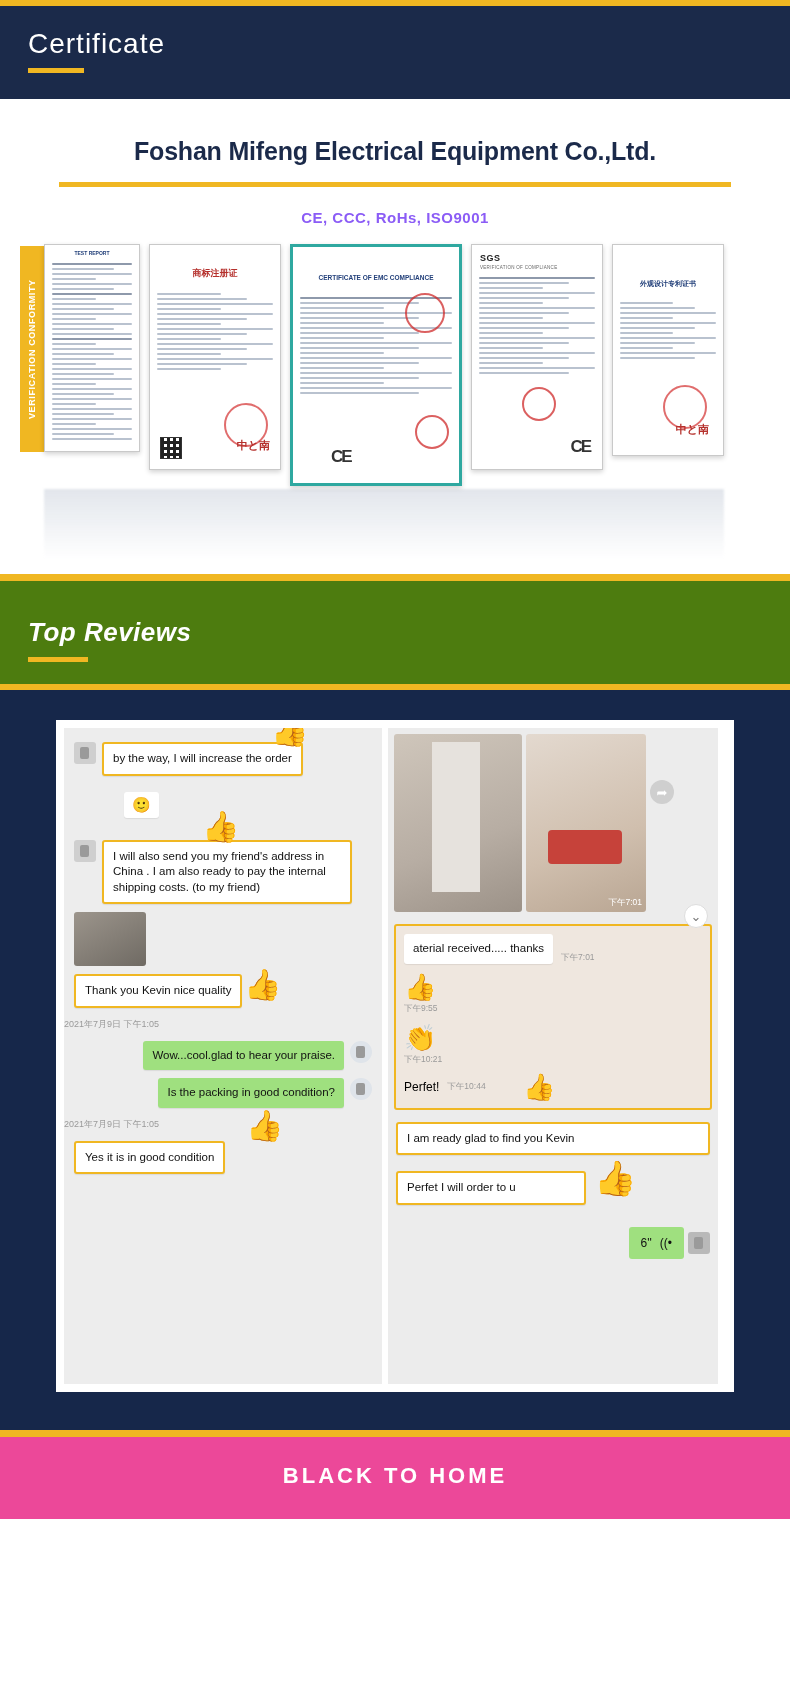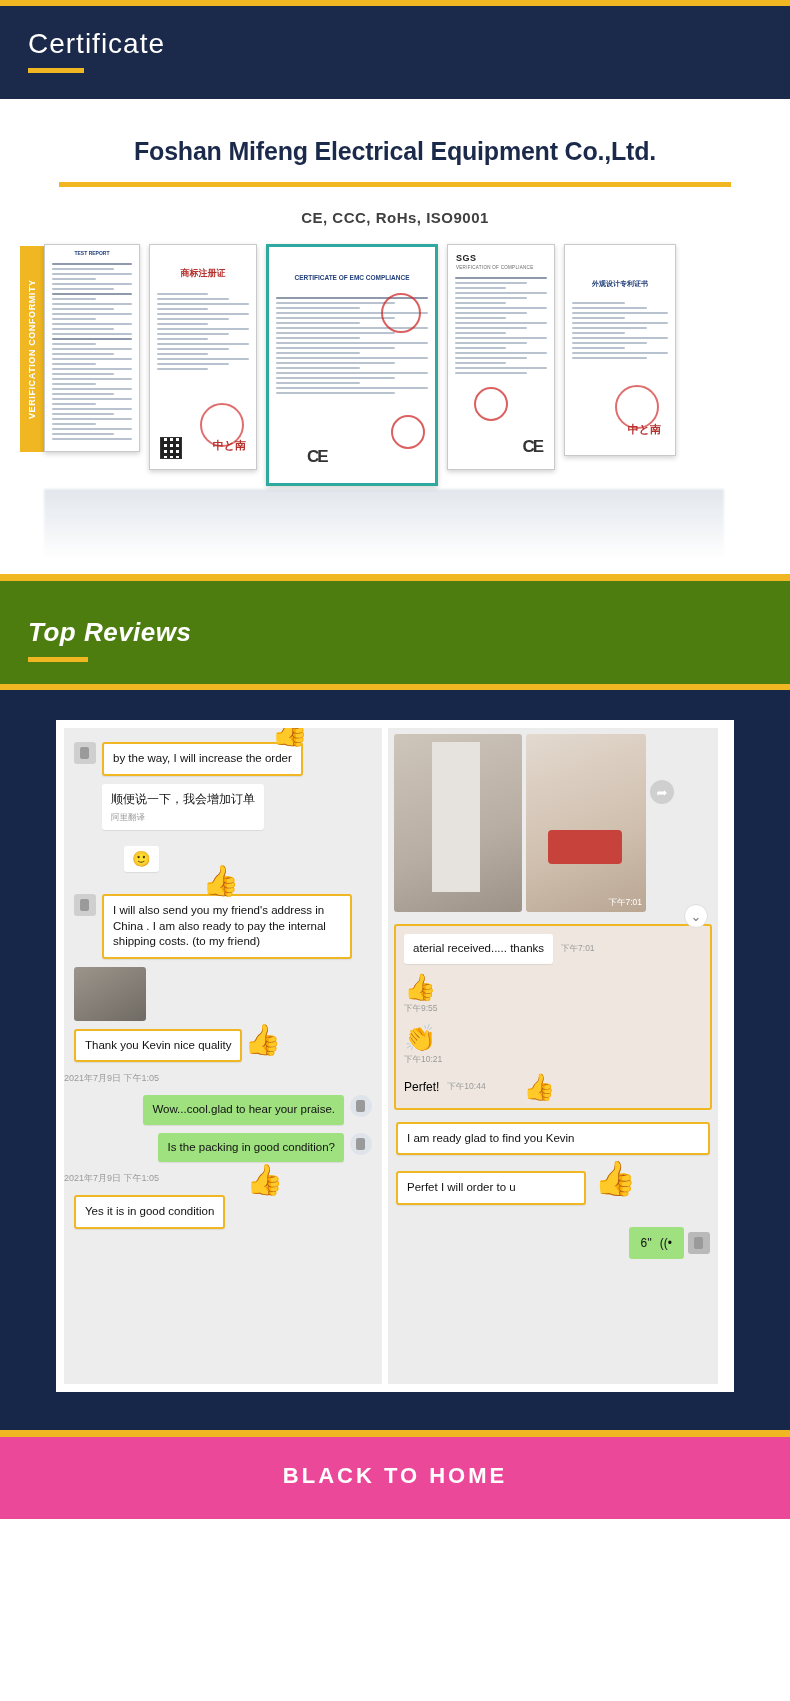--- a/index.html
+++ b/index.html
@@ -51,21 +51,21 @@
     margin: 16px auto 0 auto;
     width: 672px;
     height: 5px;
     background: #f0b722;
   }
   .cert-sub {
     text-align: center;
     margin-top: 22px;
     font-size: 15px;
     font-weight: bold;
-    color: #404040;
+    color: #8b5cf6;
     letter-spacing: 0.5px;
   }
 
   
   .certs-wrap {
     position: relative;
     margin-top: 18px;
     height: 320px;
   }
   .vert-tab {
@@ -96,21 +96,21 @@
     gap: 9px;
   }
   .cert-card {
     background: #ffffff;
     border: 1px solid #c9c9c9;
     box-shadow: 0 2px 5px rgba(0,0,0,0.18);
     position: relative;
     overflow: hidden;
   }
   .cert-card.small { width: 96px; height: 208px; }
-  .cert-card.med   { width: 108px; height: 226px; }
+  .cert-card.med   { width: 132px; height: 226px; }
   .cert-card.big   { width: 172px; height: 242px; border: 3px solid #2fa8a0; }
   .cert-card .hdr {
     font-size: 5px;
     text-align: center;
     padding: 5px 4px 2px 4px;
     color: #23407a;
     font-weight: bold;
     line-height: 1.5;
   }
   .cert-card .lines {
@@ -496,26 +496,20 @@
       <div class="col left">
 
         <div class="chat-row" style="margin-top:14px;">
           <div class="avatar"></div>
           <div style="position:relative;">
             <div class="thumb" style="right:-6px;top:-26px;">👍</div>
             <div class="bubble outlined">by the way, I will increase the order</div>
           </div>
         </div>
 
-        <div class="chat-row" style="margin-left:38px;">
-          <div class="bubble cn">
-            <span>顺便说一下，我会增加订单</span>
-            <div class="trans-note">阿里翻译</div>
-          </div>
-        </div>
 
         <div class="chat-row" style="margin-left:60px;margin-top:16px;">
           <div class="emoji-bubble">🙂</div>
         </div>
 
         <div class="chat-row" style="margin-top:22px;">
           <div class="avatar"></div>
           <div style="position:relative;">
             <div class="thumb" style="left:100px;top:-28px;">👍</div>
             <div class="bubble outlined">I will also send you my friend's address in China . I am also  ready to pay the internal  shipping costs. (to my friend)</div>
@@ -559,21 +553,21 @@
           <div class="img-a"></div>
           <div class="img-b">
             <div class="ts" style="position:absolute;right:4px;bottom:3px;color:#fff;">下午7:01</div>
           </div>
           <div style="display:flex;align-items:flex-start;padding-top:46px;">
             <div class="circle-btn">➦</div>
           </div>
         </div>
 
         <div class="wallbg">
-          <div style="display:flex;align-items:center;gap:8px;">
+          <div style="display:flex;align-items:flex-end;gap:8px;">
             <div class="bubble">aterial received..... thanks</div>
             <div class="ts">下午7:01</div>
           </div>
           <div style="margin-top:8px;">
             <div style="font-size:26px;">👍</div>
             <div class="ts">下午9:55</div>
           </div>
           <div style="margin-top:8px;">
             <div style="font-size:26px;">👏</div>
             <div class="ts">下午10:21</div>

